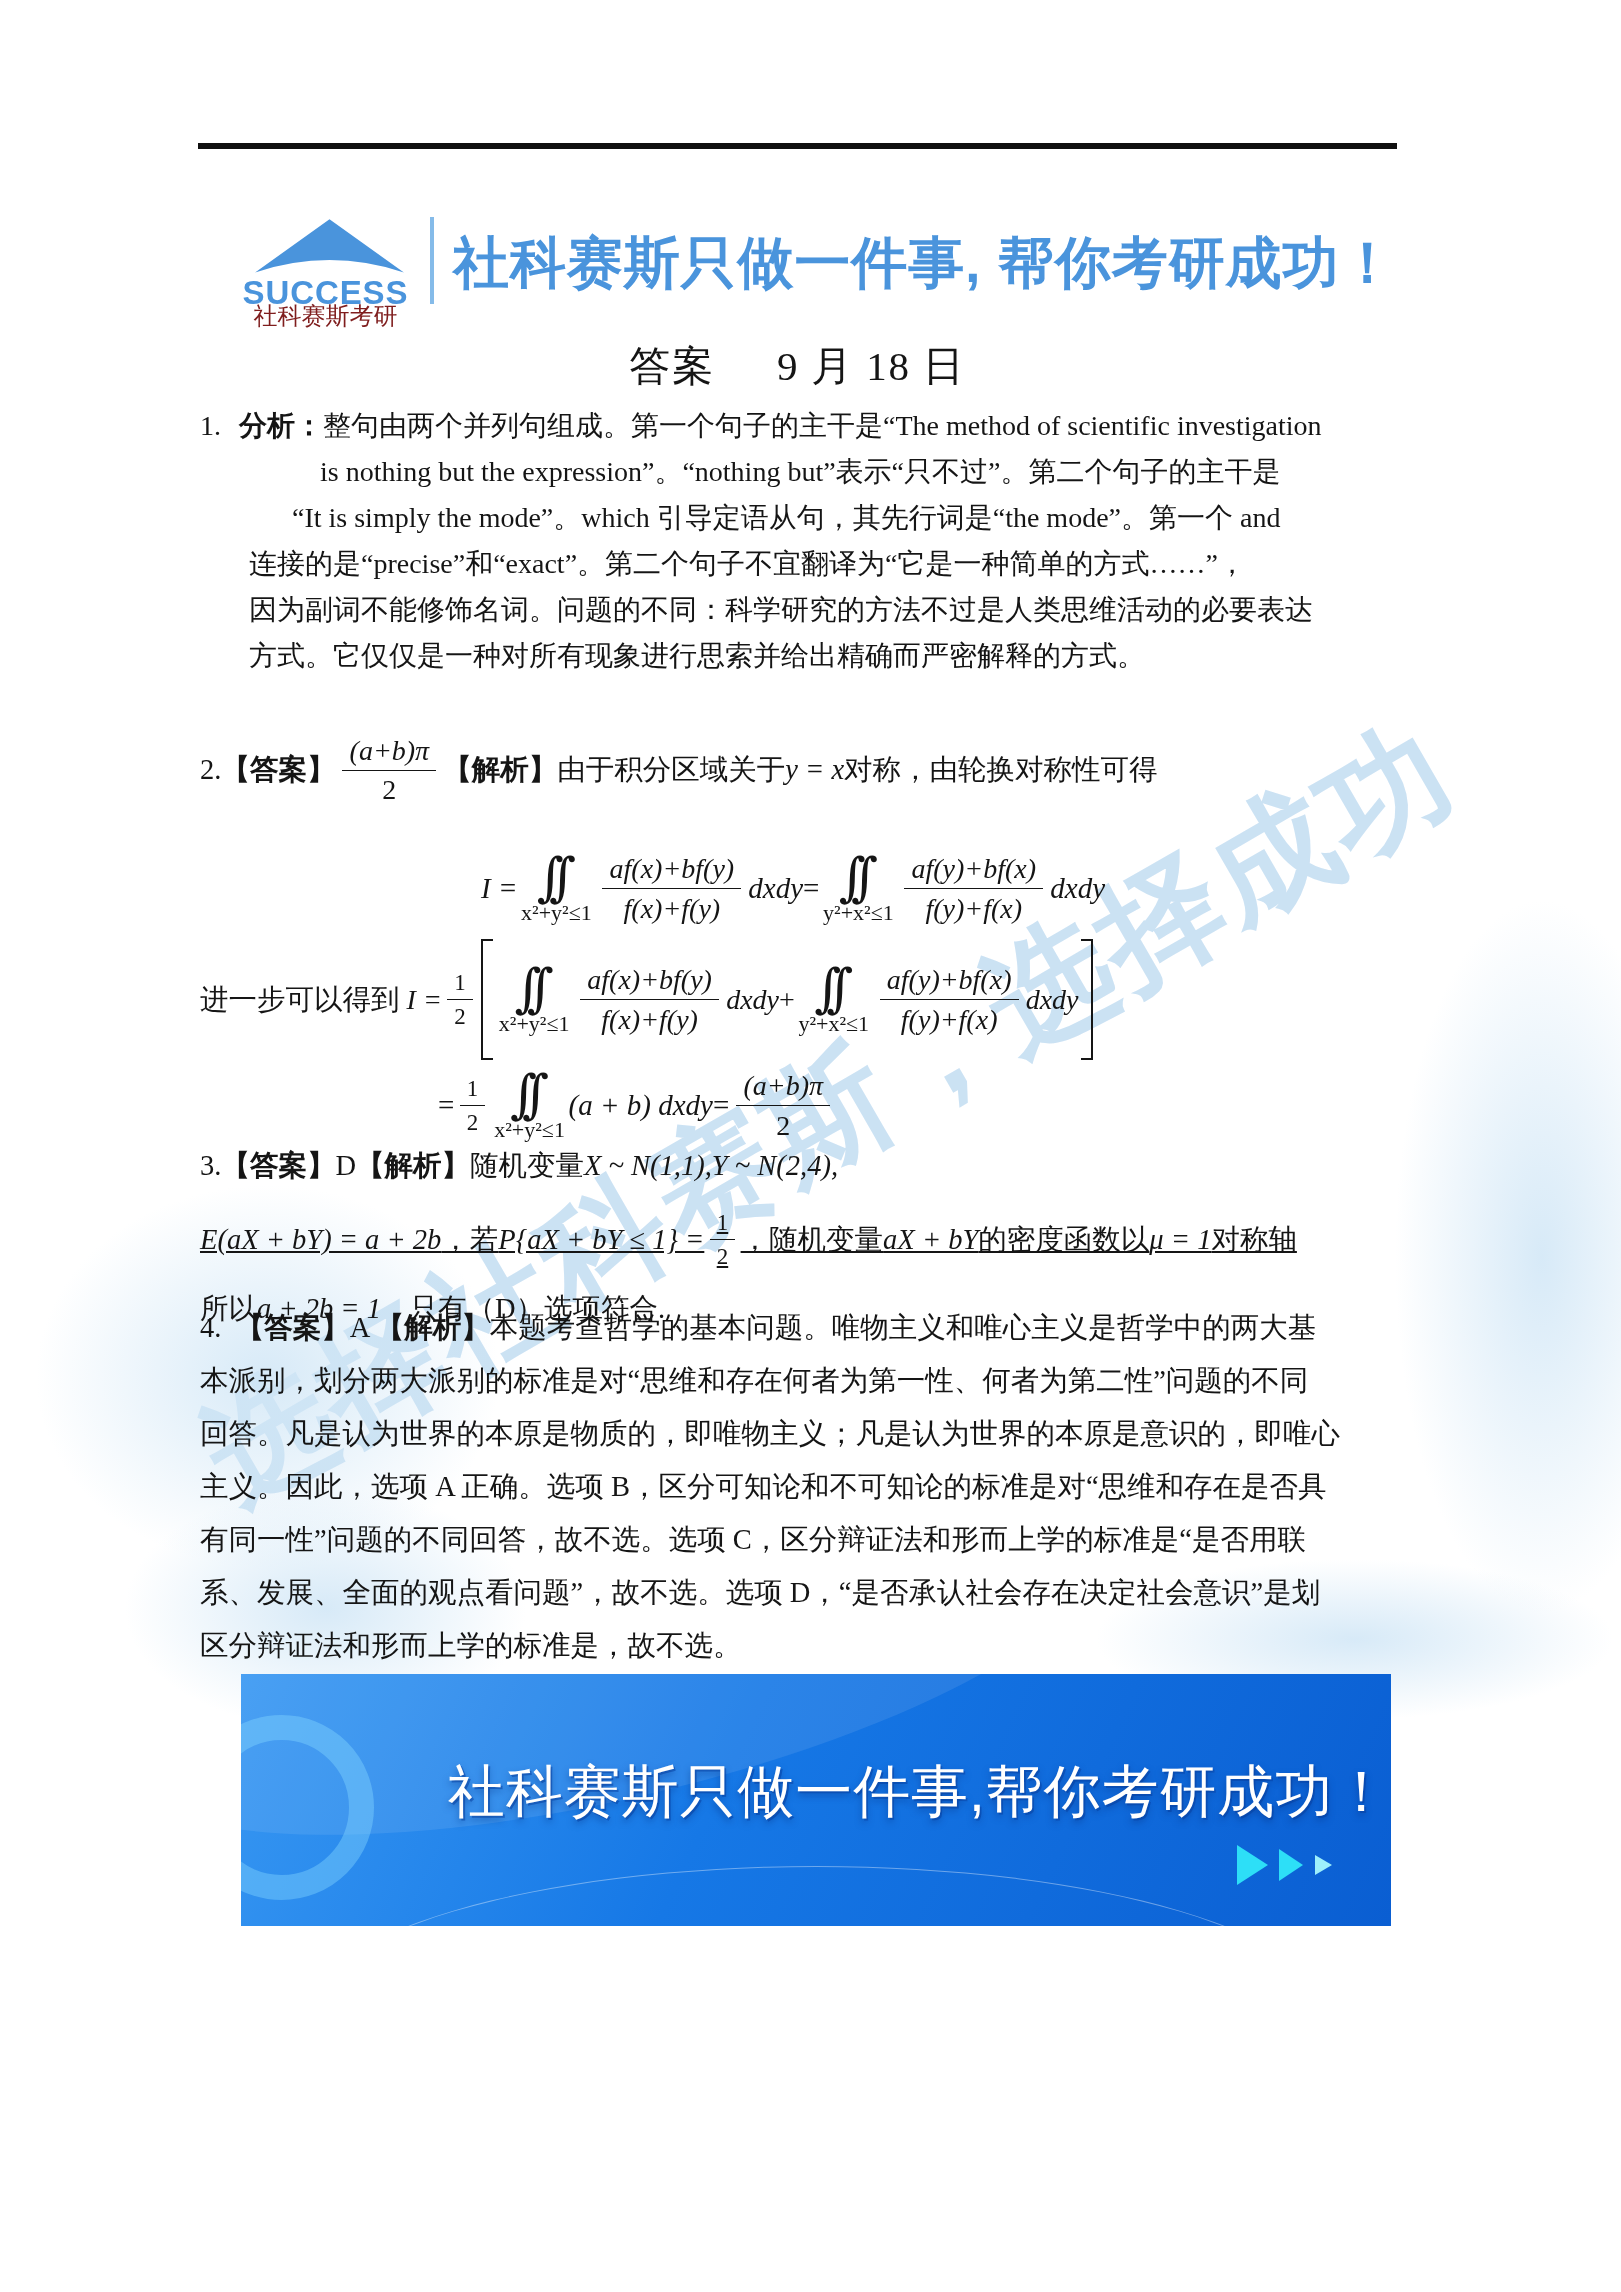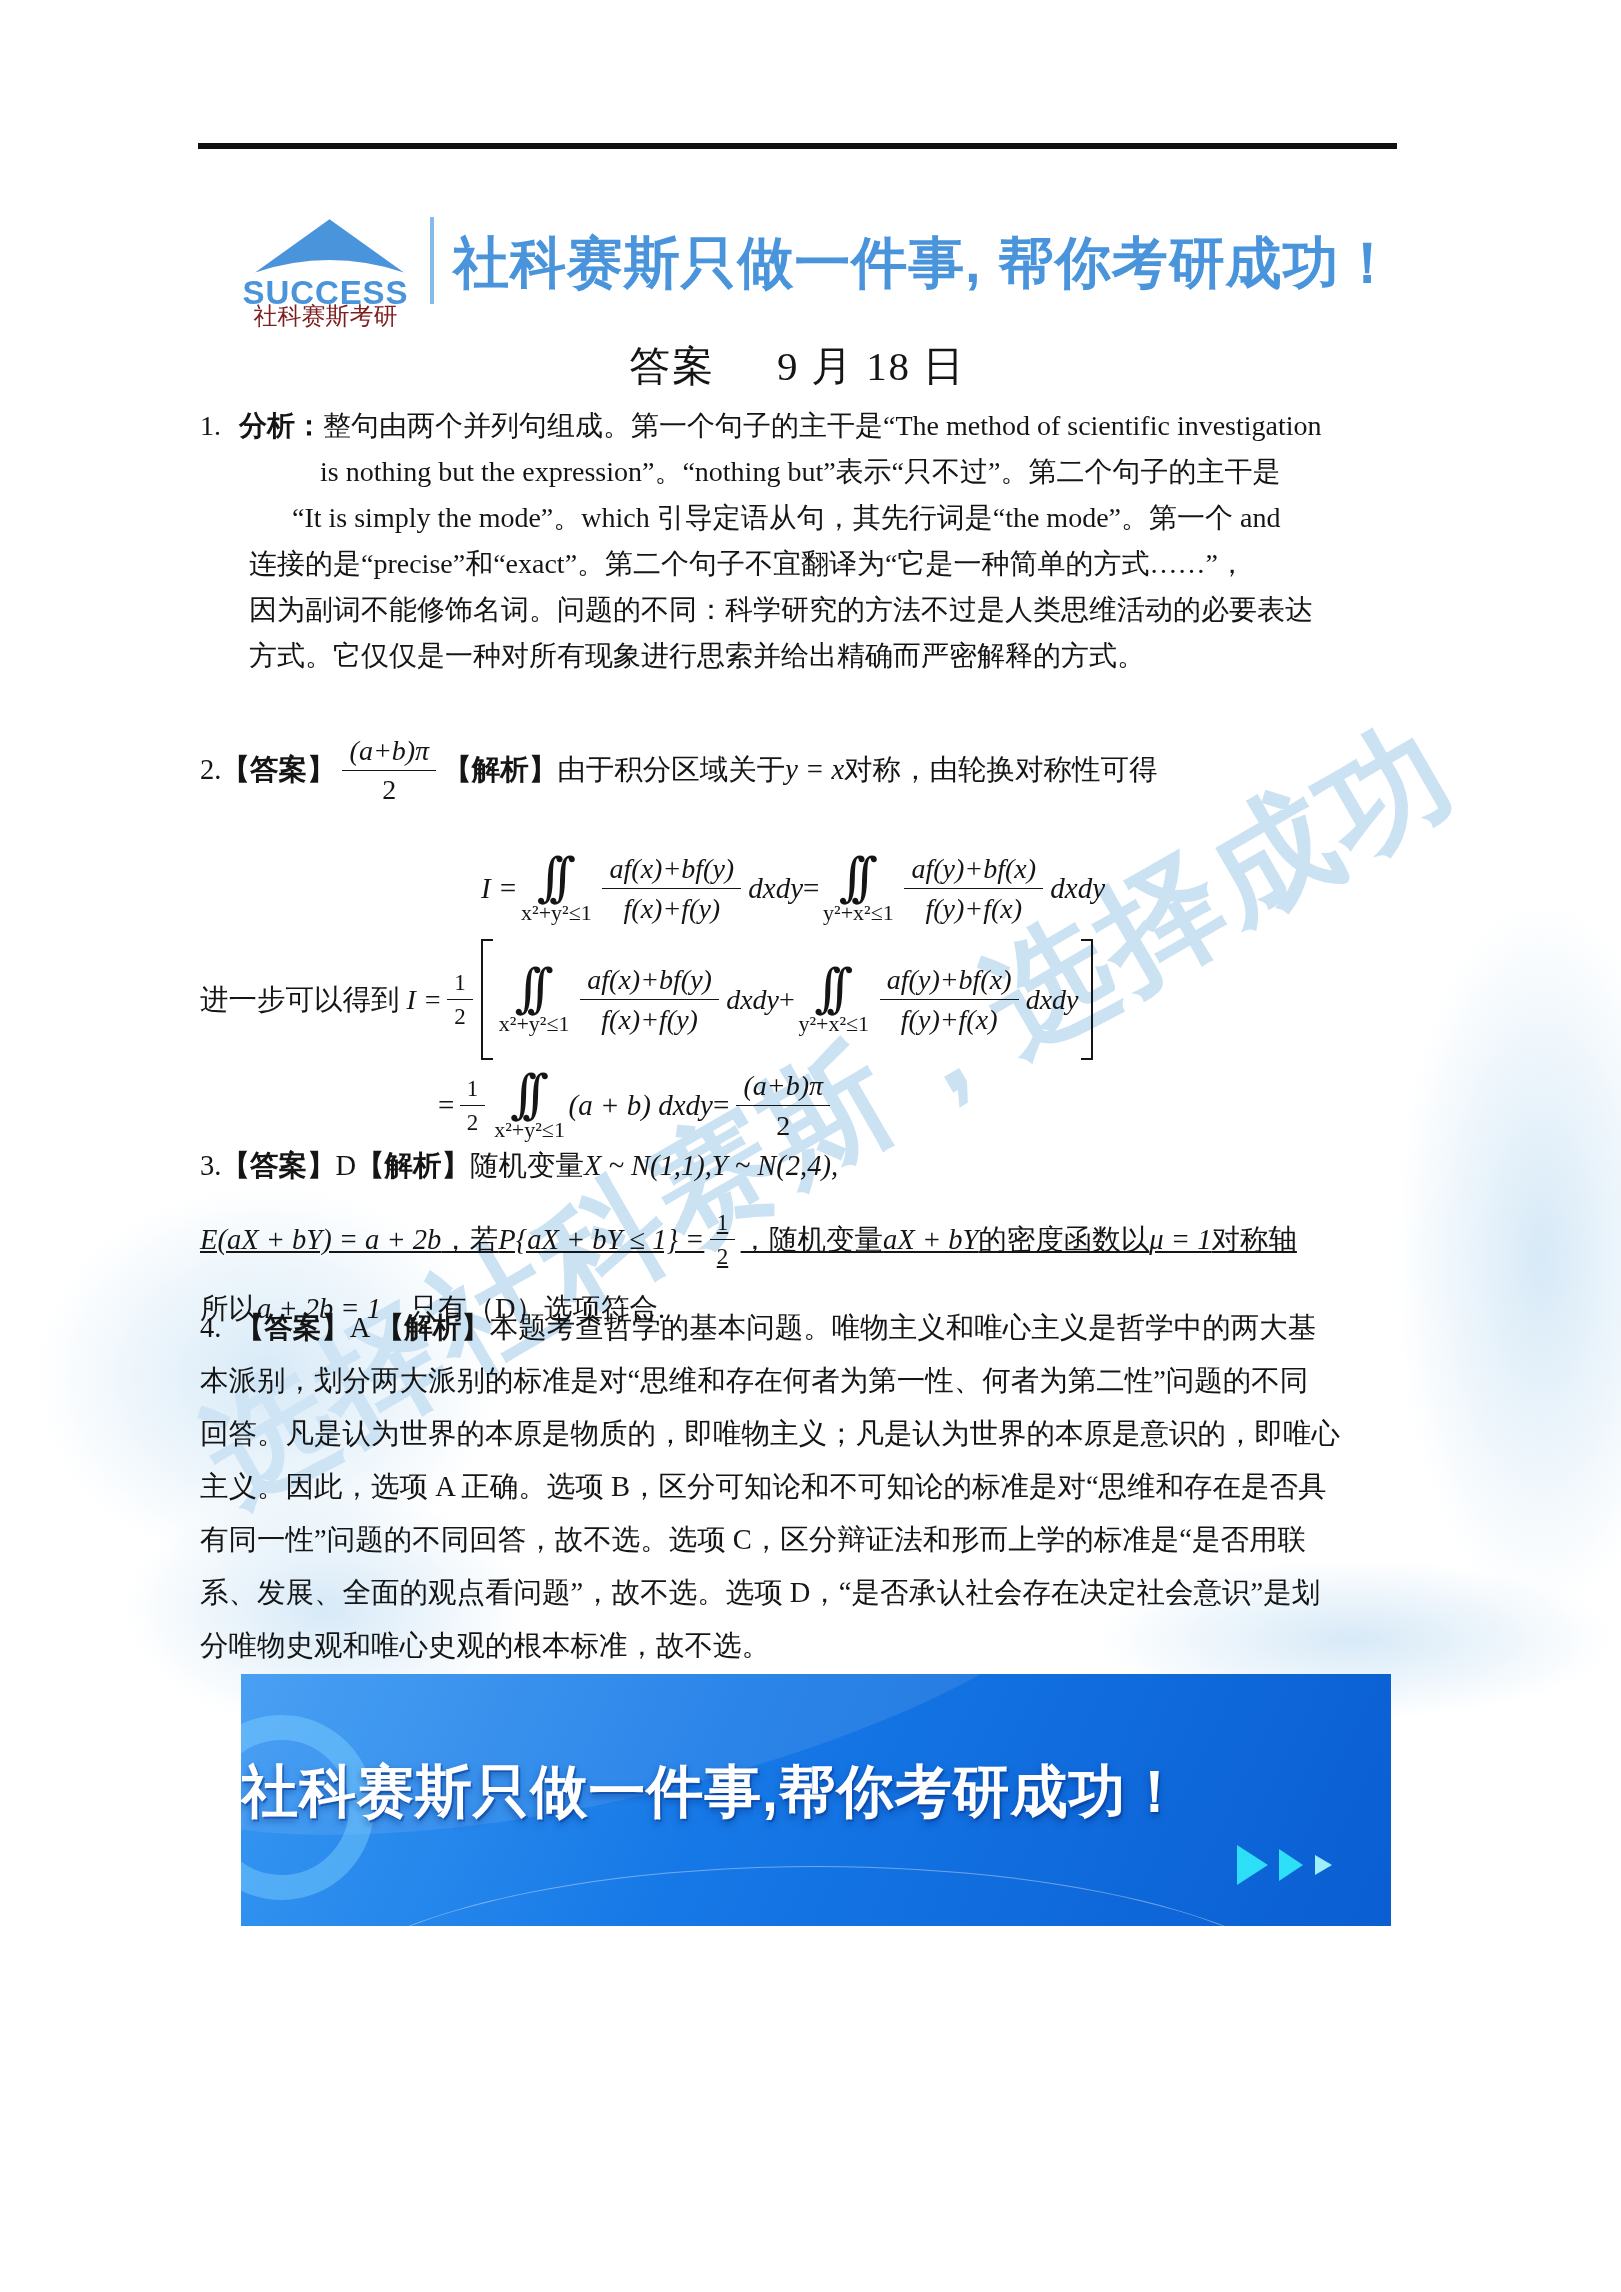--- a/index.html
+++ b/index.html
@@ -76,22 +76,22 @@
 
   
   .banner{position:absolute;left:241px;top:1674px;width:1150px;height:252px;overflow:hidden;
     background:linear-gradient(115deg,#3797f2 0%,#1678e6 42%,#0a5ed2 100%);z-index:1;}
   .banner .ring{position:absolute;left:-52px;top:41px;width:135px;height:135px;border-radius:50%;
     border:25px solid rgba(130,215,255,.42);}
   .banner .streak{position:absolute;left:-143px;top:-178px;width:1025px;height:303px;
     background:rgba(255,255,255,.09);transform:rotate(-13deg);border-radius:50%;}
   .banner .arc{position:absolute;left:62px;bottom:-245px;width:1025px;height:303px;
     border:1.8px solid rgba(255,255,255,.38);border-radius:50%;background:transparent;}
-  .banner-text{position:absolute;left:0;right:0;top:80px;text-align:left;color:#fff;
-    font-family:"Liberation Sans",sans-serif;font-weight:bold;font-size:57px;letter-spacing:0.9px;
+  .banner-text{position:absolute;left:0;right:0;top:80px;text-align:right;color:#fff;
+    font-family:"Liberation Sans",sans-serif;font-weight:normal;font-size:57px;letter-spacing:0.9px;
     text-shadow:0 3.6px 7.1px rgba(6,48,130,.5),1.8px 1.8px 0 rgba(10,70,170,.55);}
   .arrows{position:absolute;right:59px;bottom:41px;display:flex;align-items:center;gap:11.6px;}
   .tri{width:0;height:0;border-style:solid;border-color:transparent;}
   .tri.t1{border-width:20.5px 0 20.5px 31px;border-left-color:#2ddff7;}
   .tri.t2{border-width:16px 0 16px 24px;border-left-color:#2ddff7;}
   .tri.t3{border-width:10.7px 0 10.7px 17px;border-left-color:#9deffb;}
 </style>
 </head>
 <body>
 
@@ -240,21 +240,21 @@
       <span>，只有（D）选项符合.</span>
     </div>
 
     <div class="para" id="item4">
       <div class="tline"><span class="numlbl">4.</span><span class="b">【答案】</span><span>A</span> <span class="b">【解析】</span><span>本题考查哲学的基本问题。唯物主义和唯心主义是哲学中的两大基</span></div>
       <div class="tline">本派别，划分两大派别的标准是对“思维和存在何者为第一性、何者为第二性”问题的不同</div>
       <div class="tline">回答。凡是认为世界的本原是物质的，即唯物主义；凡是认为世界的本原是意识的，即唯心</div>
       <div class="tline">主义。因此，选项 A 正确。选项 B，区分可知论和不可知论的标准是对“思维和存在是否具</div>
       <div class="tline">有同一性”问题的不同回答，故不选。选项 C，区分辩证法和形而上学的标准是“是否用联</div>
       <div class="tline">系、发展、全面的观点看问题”，故不选。选项 D，“是否承认社会存在决定社会意识”是划</div>
-      <div class="tline">分唯物史观和唯心史观的根本标准，故不选。</div>
+      <div class="tline">区分辩证法和形而上学的标准是，故不选。</div>
     </div>
 
     <div class="banner">
       <div class="streak"></div>
       <div class="ring"></div>
       <div class="arc"></div>
       <div class="banner-text">社科赛斯只做一件事,帮你考研成功！</div>
       <div class="arrows">
         <div class="tri t1"></div>
         <div class="tri t2"></div>

